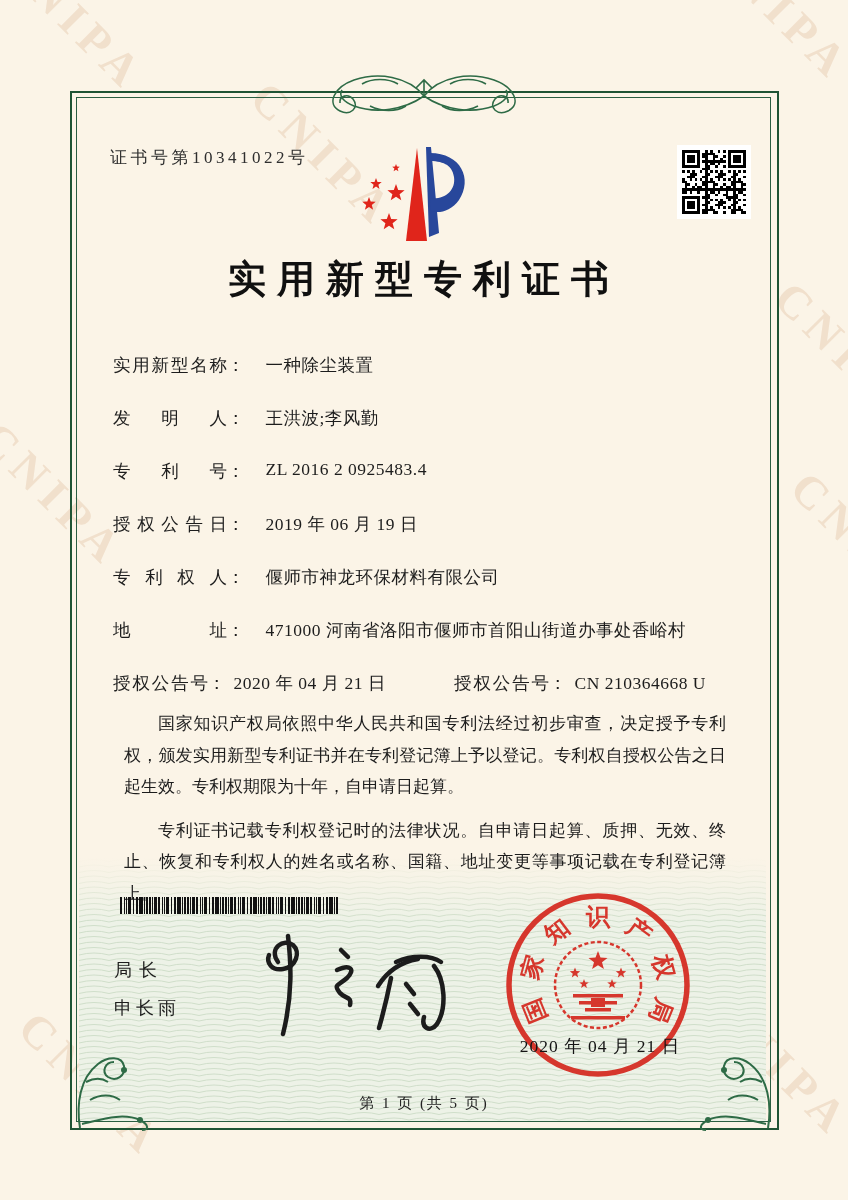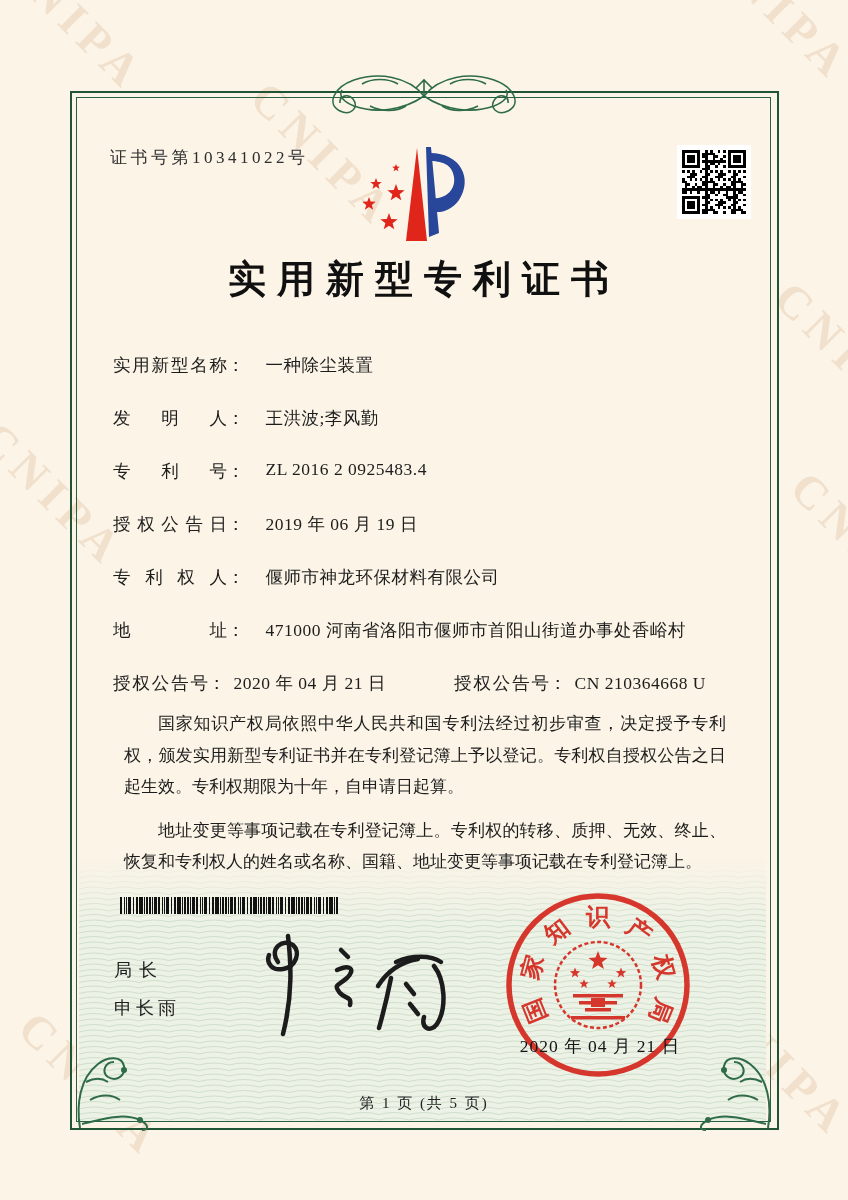--- a/index.html
+++ b/index.html
@@ -444,21 +444,21 @@
     </div>
   </div>
 
   <div class="grant-row">
     <span><span class="f-label" style="width:95px">授权公告号</span><span>：</span><span class="f-value" style="margin-left:8px">2020 年 04 月 21 日</span></span>
     <span class="grant-no"><span class="f-label" style="width:95px">授权公告号</span><span>：</span><span class="f-value" style="margin-left:8px">CN 210364668 U</span></span>
   </div>
 
   <div class="body-text">
     <p>国家知识产权局依照中华人民共和国专利法经过初步审查，决定授予专利权，颁发实用新型专利证书并在专利登记簿上予以登记。专利权自授权公告之日起生效。专利权期限为十年，自申请日起算。</p>
-    <p>地址变更等事项记载在专利登记簿上。专利权的转移、质押、无效、终止、恢复和专利权人的姓名或名称、国籍、地址变更等事项记载在专利登记簿上。</p>
+    <p>专利证书记载专利权登记时的法律状况。自申请日起算、质押、无效、终止、恢复和专利权人的姓名或名称、国籍、地址变更等事项记载在专利登记簿上。</p>
   </div>
 
   <div class="barcode" id="barcode"><span style="width: 2px; background: rgb(17, 17, 17); margin-right: 2px;"></span><span style="width: 1px; background: rgb(17, 17, 17); margin-right: 1px;"></span><span style="width: 1px; background: rgb(17, 17, 17); margin-right: 1px;"></span><span style="width: 3px; background: rgb(17, 17, 17); margin-right: 2px;"></span><span style="width: 1px; background: rgb(17, 17, 17); margin-right: 2px;"></span><span style="width: 2px; background: rgb(17, 17, 17); margin-right: 1px;"></span><span style="width: 4px; background: rgb(17, 17, 17); margin-right: 1px;"></span><span style="width: 1px; background: rgb(17, 17, 17); margin-right: 1px;"></span><span style="width: 2px; background: rgb(17, 17, 17); margin-right: 1px;"></span><span style="width: 2px; background: rgb(17, 17, 17); margin-right: 1px;"></span><span style="width: 1px; background: rgb(17, 17, 17); margin-right: 1px;"></span><span style="width: 3px; background: rgb(17, 17, 17); margin-right: 1px;"></span><span style="width: 2px; background: rgb(17, 17, 17); margin-right: 2px;"></span><span style="width: 1px; background: rgb(17, 17, 17); margin-right: 1px;"></span><span style="width: 1px; background: rgb(17, 17, 17); margin-right: 1px;"></span><span style="width: 3px; background: rgb(17, 17, 17); margin-right: 2px;"></span><span style="width: 1px; background: rgb(17, 17, 17); margin-right: 2px;"></span><span style="width: 2px; background: rgb(17, 17, 17); margin-right: 1px;"></span><span style="width: 4px; background: rgb(17, 17, 17); margin-right: 1px;"></span><span style="width: 1px; background: rgb(17, 17, 17); margin-right: 1px;"></span><span style="width: 2px; background: rgb(17, 17, 17); margin-right: 1px;"></span><span style="width: 2px; background: rgb(17, 17, 17); margin-right: 1px;"></span><span style="width: 1px; background: rgb(17, 17, 17); margin-right: 1px;"></span><span style="width: 3px; background: rgb(17, 17, 17); margin-right: 1px;"></span><span style="width: 2px; background: rgb(17, 17, 17); margin-right: 2px;"></span><span style="width: 1px; background: rgb(17, 17, 17); margin-right: 1px;"></span><span style="width: 1px; background: rgb(17, 17, 17); margin-right: 1px;"></span><span style="width: 3px; background: rgb(17, 17, 17); margin-right: 2px;"></span><span style="width: 1px; background: rgb(17, 17, 17); margin-right: 2px;"></span><span style="width: 2px; background: rgb(17, 17, 17); margin-right: 1px;"></span><span style="width: 4px; background: rgb(17, 17, 17); margin-right: 1px;"></span><span style="width: 1px; background: rgb(17, 17, 17); margin-right: 1px;"></span><span style="width: 2px; background: rgb(17, 17, 17); margin-right: 1px;"></span><span style="width: 2px; background: rgb(17, 17, 17); margin-right: 1px;"></span><span style="width: 1px; background: rgb(17, 17, 17); margin-right: 1px;"></span><span style="width: 3px; background: rgb(17, 17, 17); margin-right: 1px;"></span><span style="width: 2px; background: rgb(17, 17, 17); margin-right: 2px;"></span><span style="width: 1px; background: rgb(17, 17, 17); margin-right: 1px;"></span><span style="width: 1px; background: rgb(17, 17, 17); margin-right: 1px;"></span><span style="width: 3px; background: rgb(17, 17, 17); margin-right: 2px;"></span><span style="width: 1px; background: rgb(17, 17, 17); margin-right: 2px;"></span><span style="width: 2px; background: rgb(17, 17, 17); margin-right: 1px;"></span><span style="width: 4px; background: rgb(17, 17, 17); margin-right: 1px;"></span><span style="width: 1px; background: rgb(17, 17, 17); margin-right: 1px;"></span><span style="width: 2px; background: rgb(17, 17, 17); margin-right: 1px;"></span><span style="width: 2px; background: rgb(17, 17, 17); margin-right: 1px;"></span><span style="width: 1px; background: rgb(17, 17, 17); margin-right: 1px;"></span><span style="width: 3px; background: rgb(17, 17, 17); margin-right: 1px;"></span><span style="width: 2px; background: rgb(17, 17, 17); margin-right: 2px;"></span><span style="width: 1px; background: rgb(17, 17, 17); margin-right: 1px;"></span><span style="width: 1px; background: rgb(17, 17, 17); margin-right: 1px;"></span><span style="width: 3px; background: rgb(17, 17, 17); margin-right: 2px;"></span><span style="width: 1px; background: rgb(17, 17, 17); margin-right: 2px;"></span><span style="width: 2px; background: rgb(17, 17, 17); margin-right: 1px;"></span><span style="width: 4px; background: rgb(17, 17, 17); margin-right: 1px;"></span><span style="width: 1px; background: rgb(17, 17, 17); margin-right: 1px;"></span><span style="width: 2px; background: rgb(17, 17, 17); margin-right: 1px;"></span><span style="width: 2px; background: rgb(17, 17, 17); margin-right: 1px;"></span><span style="width: 1px; background: rgb(17, 17, 17); margin-right: 1px;"></span><span style="width: 3px; background: rgb(17, 17, 17); margin-right: 1px;"></span><span style="width: 2px; background: rgb(17, 17, 17); margin-right: 2px;"></span><span style="width: 1px; background: rgb(17, 17, 17); margin-right: 1px;"></span><span style="width: 1px; background: rgb(17, 17, 17); margin-right: 1px;"></span><span style="width: 3px; background: rgb(17, 17, 17); margin-right: 2px;"></span><span style="width: 1px; background: rgb(17, 17, 17); margin-right: 2px;"></span><span style="width: 2px; background: rgb(17, 17, 17); margin-right: 1px;"></span><span style="width: 4px; background: rgb(17, 17, 17); margin-right: 1px;"></span><span style="width: 1px; background: rgb(17, 17, 17); margin-right: 1px;"></span><span style="width: 2px; background: rgb(17, 17, 17); margin-right: 1px;"></span></div>
 
   <div class="director-title">局长</div>
   <div class="director-name">申长雨</div>
 
   <svg class="signature" width="215" height="118" viewBox="0 0 215 118">
     <g stroke="#1c1c1c" stroke-width="4.5" fill="none" stroke-linecap="round">
       <path d="M40,40 C30,26 46,16 55,23 C63,30 58,45 45,47 C34,49 28,41 31,33"></path>

